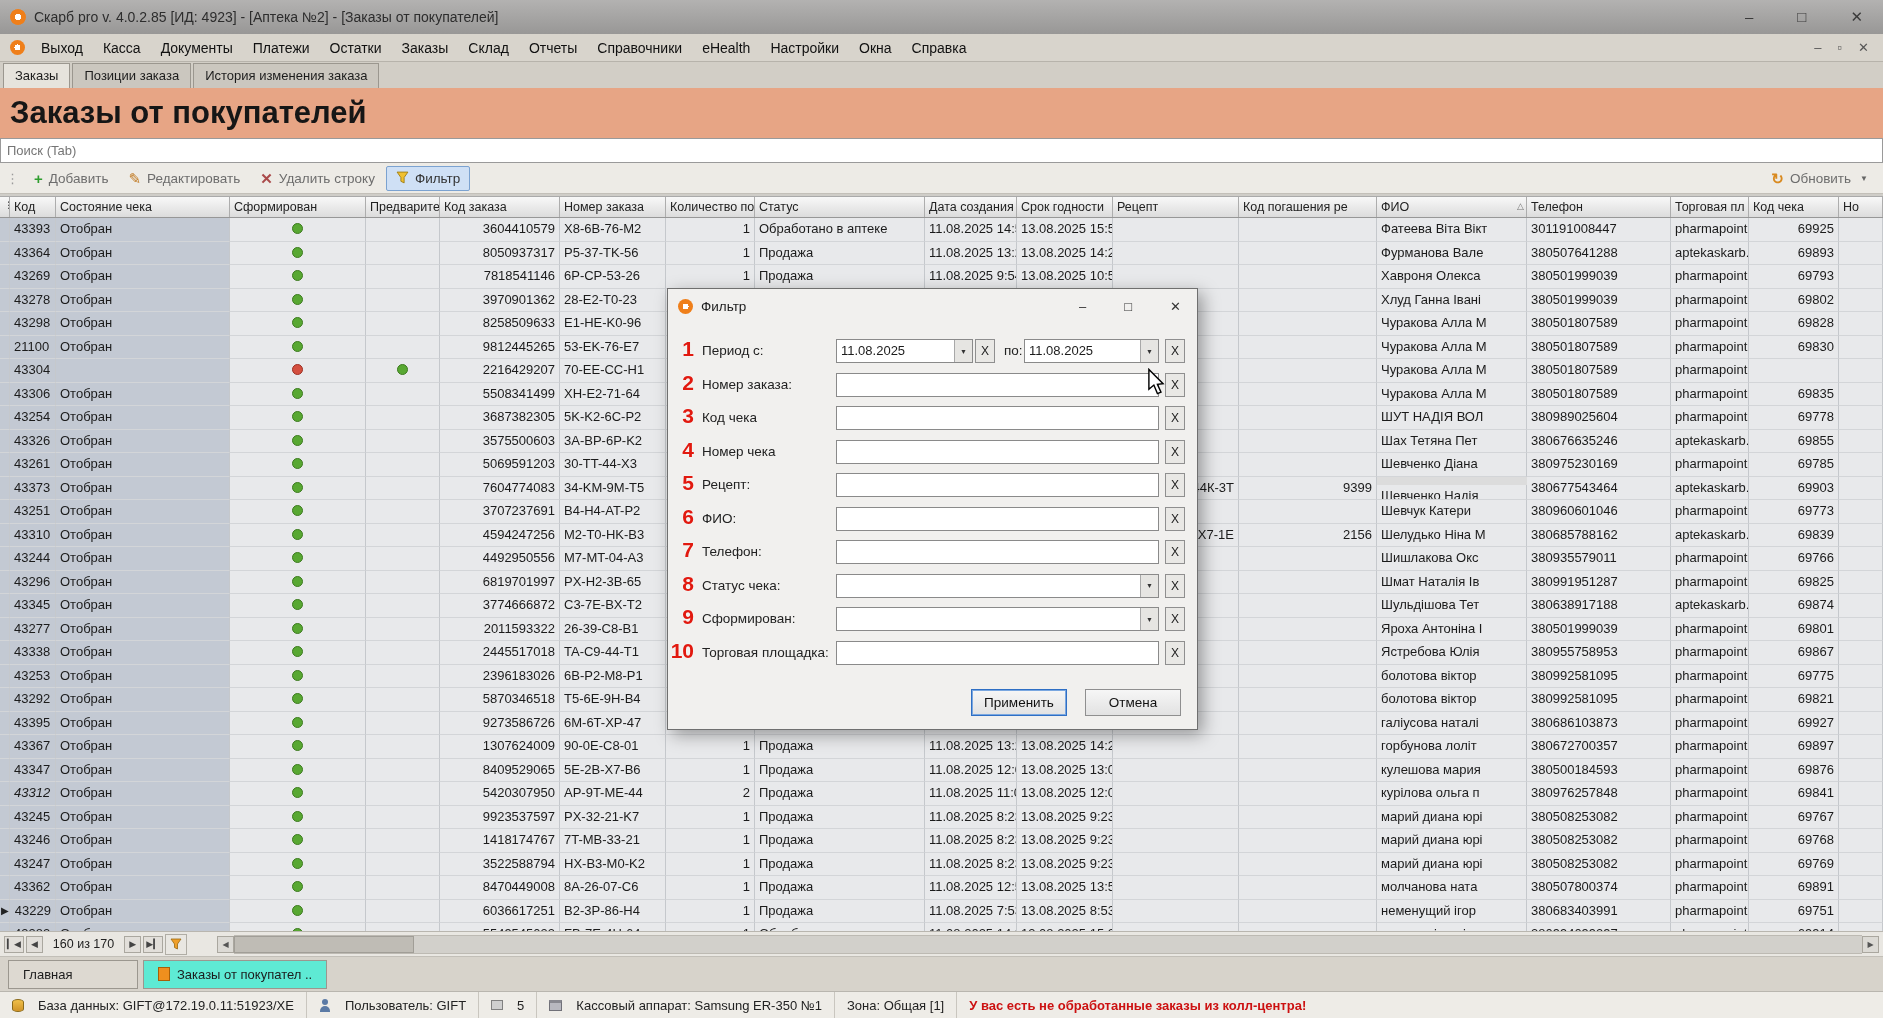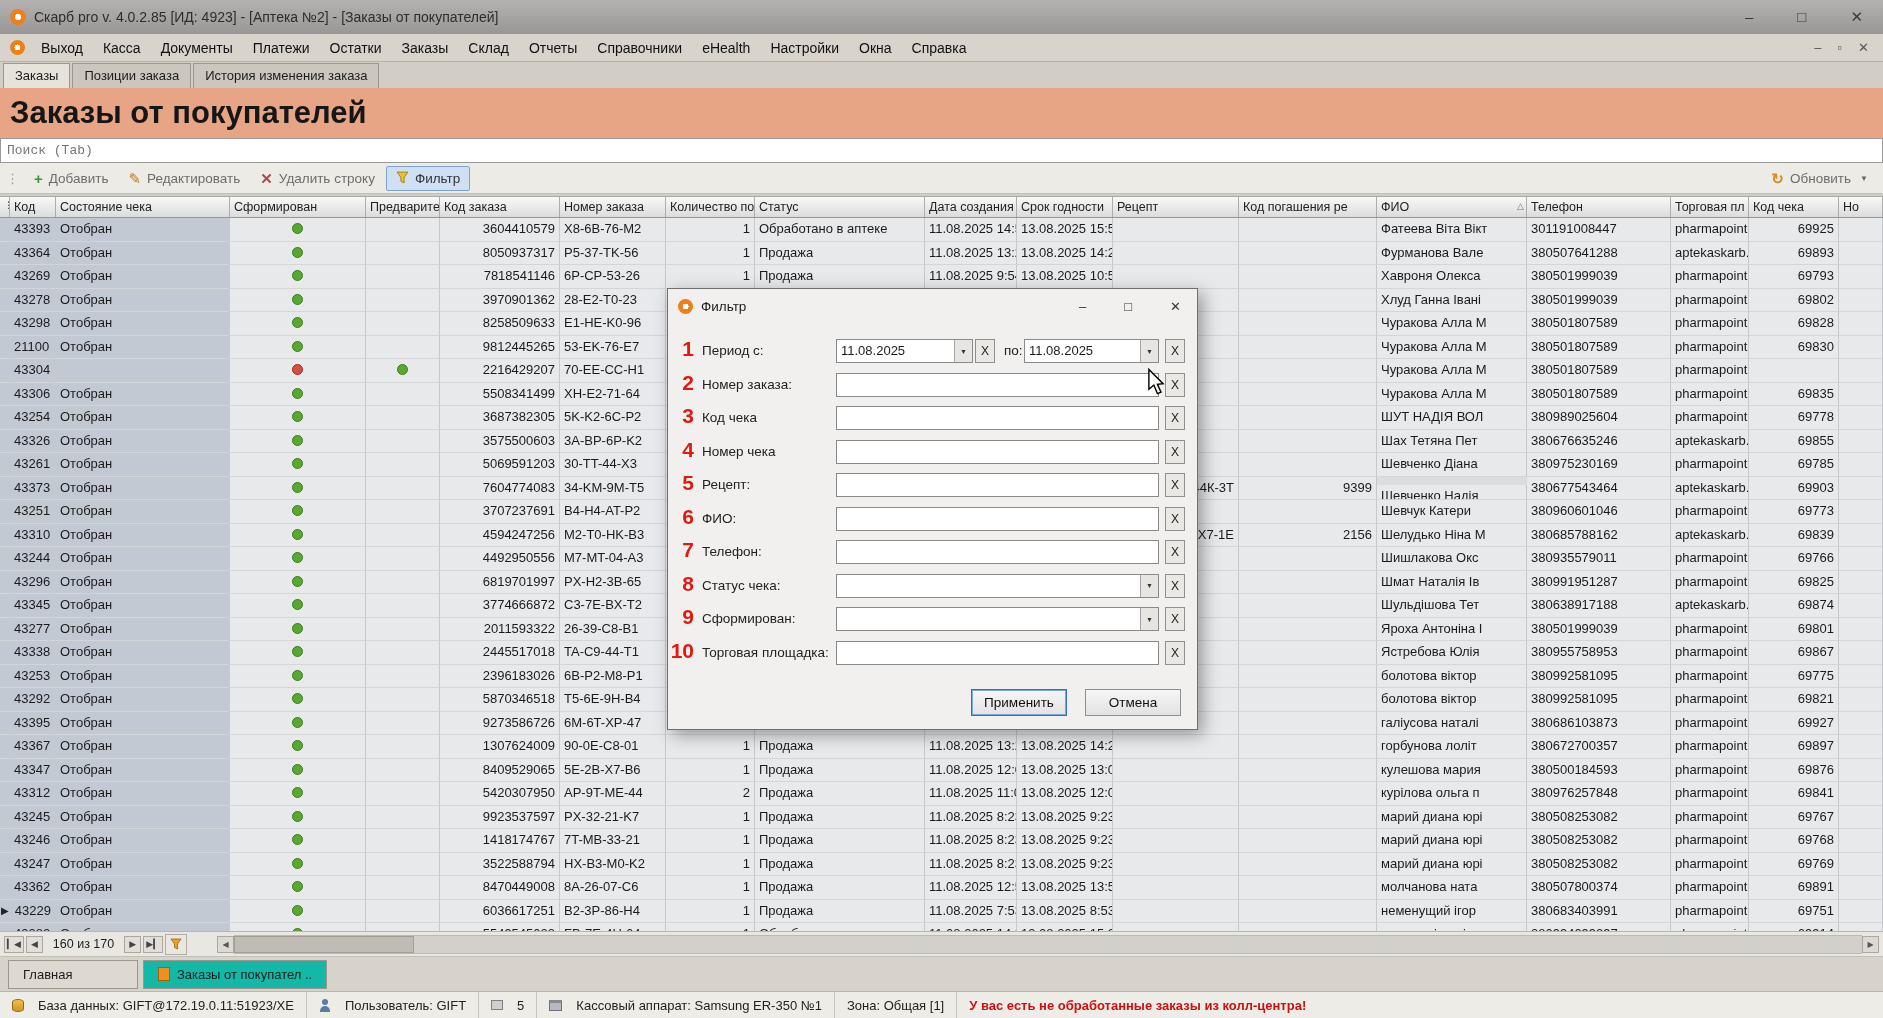--- a/index.html
+++ b/index.html
@@ -34,21 +34,21 @@
 
   
   .pageheader{position:absolute;top:88px;left:0;right:0;height:50px;background:#e7a585;
     display:flex;align-items:center;padding-left:10px;box-sizing:border-box;}
   .pageheader h1{margin:0;font-size:31px;font-weight:bold;color:#161616;}
 
   
   .searchbar{position:absolute;top:138px;left:0;right:0;height:25px;background:#fff;
     border:1px solid #9a9a9a;box-sizing:border-box;}
   .searchbar input{width:100%;height:100%;border:none;outline:none;background:transparent;
-    font-family:Liberation Mono, monospace;font-size:13px;color:#444;padding:0 6px;box-sizing:border-box;}
+    font-family:Liberation Sans, sans-serif;font-size:13px;color:#444;padding:0 6px;box-sizing:border-box;}
 
   
   .toolbar{position:absolute;top:163px;left:0;right:0;height:31px;background:#edebe6;
     border-bottom:1px solid #c3c0b9;display:flex;align-items:center;gap:2px;
     padding:0 6px;box-sizing:border-box;color:#6d6d6d;font-size:13.5px;}
   .grip{color:#9a9a9a;font-size:13px;margin-right:4px;}
   .tbtn{display:flex;align-items:center;gap:6px;padding:4px 9px;white-space:nowrap;}
   .tbtn .tico{font-size:15px;line-height:1;}
   .ico-add{color:#2f9e2f;font-weight:bold;}
   .ico-edit{color:#c07820;}
@@ -91,21 +91,21 @@
     align-items:center;justify-content:center;font-size:8px;color:#555;box-sizing:border-box;}
   .htrack{flex:1;height:17px;background:#d2d0cb;border-top:1px solid #bdbab3;border-bottom:1px solid #bdbab3;position:relative;}
   .hthumb{position:absolute;left:0;top:0;width:180px;height:100%;background:#bfbcb5;border:1px solid #a19e97;box-sizing:border-box;}
 
   
   .wintabs{position:absolute;top:956px;left:0;right:0;height:35px;background:#d7d3cb;
     display:flex;align-items:center;gap:5px;padding:0 8px;box-sizing:border-box;
     border-top:1px solid #c2bfb8;}
   .wintab{border:1px solid #9b978f;background:#ddd9d1;padding:6px 14px;font-size:13px;
     min-width:130px;box-sizing:border-box;display:flex;align-items:center;gap:7px;white-space:nowrap;}
-  .wintab.active{background:#14b8a6;}
+  .wintab.active{background:#5eead4;}
   .doc-ico{width:10px;height:12px;background:#ef8f1e;border:1px solid #a85f08;}
 
   
   .statusbar{position:absolute;top:991px;left:0;right:0;height:27px;background:#eeece7;
     border-top:1px solid #b9b6af;display:flex;align-items:center;font-size:13px;color:#222;box-sizing:border-box;}
   .seg{display:flex;align-items:center;gap:14px;height:100%;padding:0 12px;
     border-right:1px solid #c9c6bf;box-sizing:border-box;white-space:nowrap;}
   .seg.alert{border-right:none;color:#cc1111;font-weight:bold;}
   .ico-db{width:12px;height:13px;background:linear-gradient(#f0c04a,#d09428);
     border-radius:6px/3px;border:1px solid #8a6a1a;box-sizing:border-box;}
@@ -725,21 +725,21 @@
           <div class="gcell r" style="flex: 0 0 126px; width: 126px;"></div>
           <div class="gcell r" style="flex: 0 0 138px; width: 138px;"></div>
           <div class="gcell l" style="flex: 0 0 150px; width: 150px;">кулешова мария</div>
           <div class="gcell l" style="flex: 0 0 144px; width: 144px;">380500184593</div>
           <div class="gcell l" style="flex: 0 0 78px; width: 78px;">pharmapoint.</div>
           <div class="gcell r" style="flex: 0 0 90px; width: 90px;">69876</div>
           <div class="gcell l" style="flex: 0 0 44px; width: 44px;"></div>
         </div>
         <div class="grow">
           <div class="gcell frozen ind" style="flex: 0 0 10px; width: 10px;"></div>
-          <div class="gcell l frozen" style="flex: 0 0 46px; width: 46px;">43312</div>
+          <div class="gcell l frozen" style="flex: 0 0 46px; width: 46px; font-style: italic;">43312</div>
           <div class="gcell l frozen" style="flex: 0 0 174px; width: 174px;">Отобран</div>
           <div class="gcell c" style="flex: 0 0 136px; width: 136px;"><span class="dot G"></span></div>
           <div class="gcell c" style="flex: 0 0 74px; width: 74px;"></div>
           <div class="gcell r" style="flex: 0 0 120px; width: 120px;">5420307950</div>
           <div class="gcell l" style="flex: 0 0 106px; width: 106px;">AP-9T-ME-44</div>
           <div class="gcell r" style="flex: 0 0 89px; width: 89px;">2</div>
           <div class="gcell l" style="flex: 0 0 170px; width: 170px;">Продажа</div>
           <div class="gcell l" style="flex: 0 0 92px; width: 92px;">11.08.2025 11:0</div>
           <div class="gcell l" style="flex: 0 0 96px; width: 96px;">13.08.2025 12:09</div>
           <div class="gcell r" style="flex: 0 0 126px; width: 126px;"></div>

